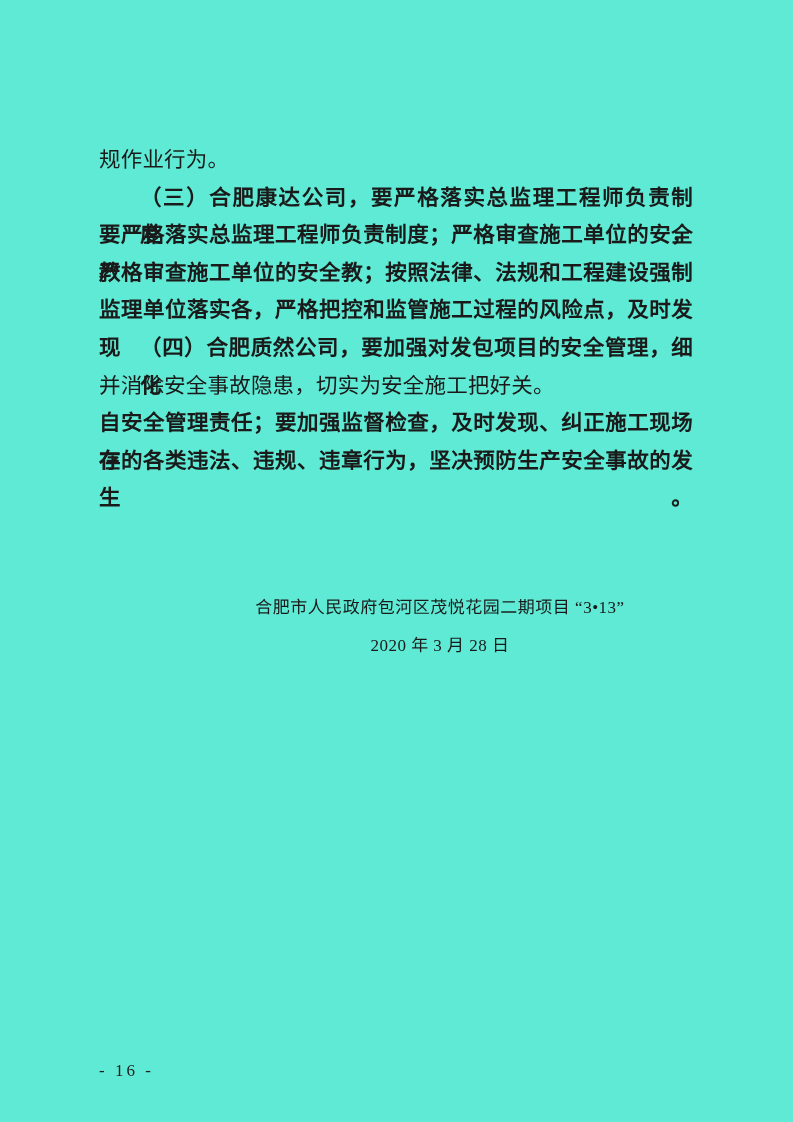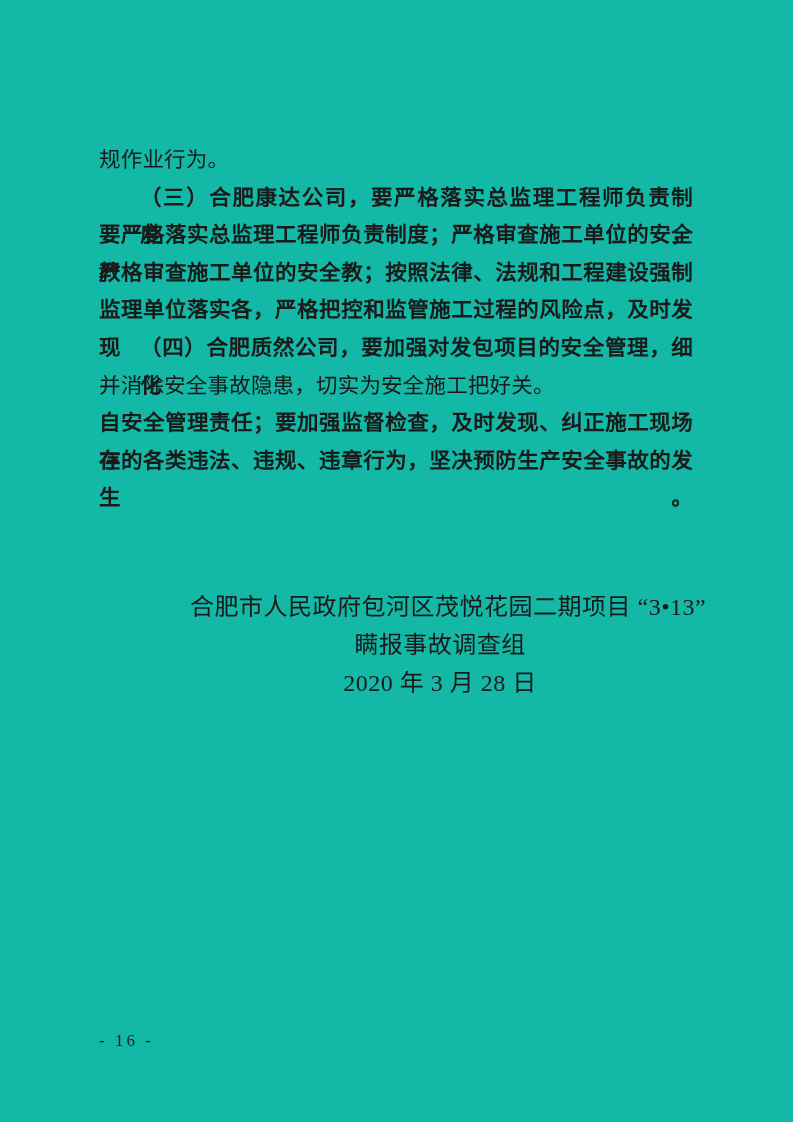--- a/index.html
+++ b/index.html
@@ -4,21 +4,21 @@
 <style>
   html, body {
     margin: 0;
     padding: 0;
     background: #ffffff;
   }
   .page {
     position: relative;
     width: 793px;
     height: 1122px;
-    background: #14b8a6;
+    background: #5eead4;
     overflow: hidden;
     font-family: "Liberation Serif", "DejaVu Serif", serif;
     color: #1a1a1a;
   }
   
   .body-text {
     position: absolute;
     left: 99px;
     top: 142px;
     width: 594px;
@@ -42,34 +42,34 @@
   }
   .body-text .line.indent.fill {
     width: 553px;
   }
   
   .signature {
     position: absolute;
     left: 190px;
     top: 589px;
     width: 500px;
-    font-size: 24px;
+    font-size: 17px;
     line-height: 37.8px;
     text-align: center;
     letter-spacing: 0.5px;
   }
   .signature .sig-line {
     height: 37.8px;
     white-space: nowrap;
   }
   
   .page-number {
     position: absolute;
     left: 99px;
-    top: 1031px;
+    top: 1061px;
     font-size: 17px;
     letter-spacing: 3px;
     color: #1f1f1f;
   }
 </style>
 </head>
 <body>
 
 <div class="page">
 
@@ -80,19 +80,18 @@
     <div class="line fill">严格审查施工单位的安全教；按照法律、法规和工程建设强制</div>
     <div class="line fill">监理单位落实各，严格把控和监管施工过程的风险点，及时发现</div>
     <div class="line indent fill">（四）合肥质然公司，要加强对发包项目的安全管理，细化</div>
     <div class="line">并消除安全事故隐患，切实为安全施工把好关。</div>
     <div class="line fill">自安全管理责任；要加强监督检查，及时发现、纠正施工现场存</div>
     <div class="line fill">在的各类违法、违规、违章行为，坚决预防生产安全事故的发生。</div>
   </main>
 
   <div class="signature">
     <div class="sig-line">合肥市人民政府包河区茂悦花园二期项目 “3•13”</div>
-    <div class="sig-line">瞒报事故调查组</div>
     <div class="sig-line">2020 年 3 月 28 日</div>
   </div>
 
   <div class="page-number">- 16 -</div>
 
 </div>
 
 </body></html>

